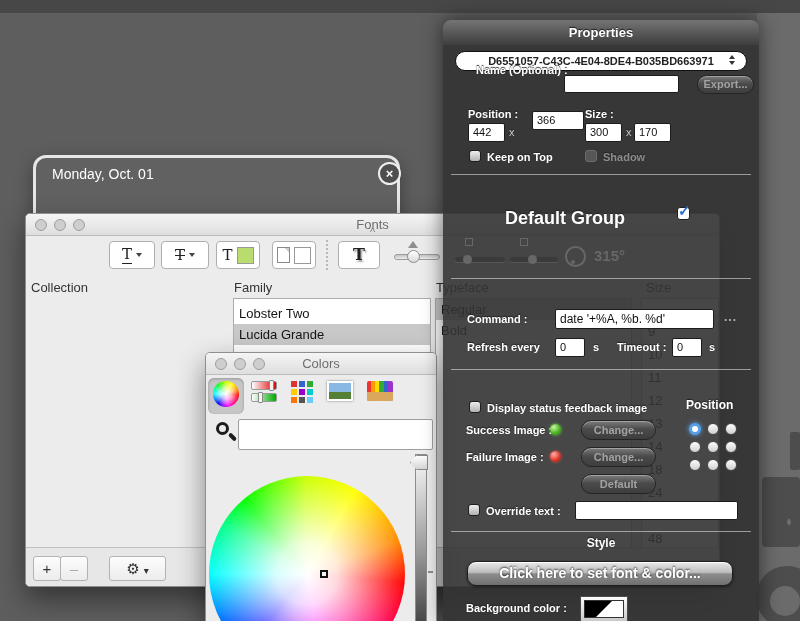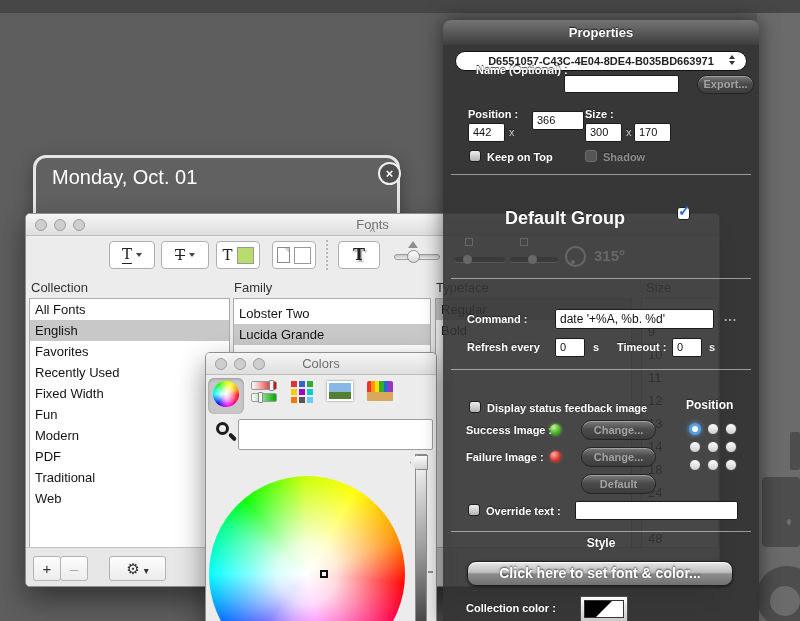--- a/index.html
+++ b/index.html
@@ -18,21 +18,21 @@
   #shape1 { left:762px; top:477px; width:38px; height:70px; border-radius:4px;
     background-image:radial-gradient(#6e6e6e 1.5px, transparent 2px), radial-gradient(#6e6e6e 1.5px, transparent 2px), radial-gradient(#6e6e6e 1.5px, transparent 2px);
     background-color:#4d4d4d; background-repeat:no-repeat; background-position:8px 10px, 24px 26px, 10px 50px; }
   #shape2 { left:790px; top:432px; width:10px; height:38px; border-radius:2px; }
   #shape3 { left:756px; top:566px; width:62px; height:62px; border-radius:50%; }
   #shape3 .hole { position:absolute; left:14px; top:20px; width:30px; height:30px; border-radius:50%; background:#6b6b6b; }
 
   
   #geeklet { left:33px; top:155px; width:367px; height:80px; background:#616161;
     border:3px solid #e6e6e6; border-radius:13px; box-shadow:0 6px 18px rgba(0,0,0,.35); }
-  #geeklet-text { position:absolute; left:16px; top:8px; color:#fff; font-size:20px; }
+  #geeklet-text { position:absolute; left:16px; top:8px; color:#fff; font-size:14px; }
   #geeklet-close { position:absolute; left:342px; top:4px; width:23px; height:23px; border-radius:50%;
     background:#4e4e4e; border:2px solid #efefef; color:#fff; font-weight:bold; font-size:13px;
     text-align:center; line-height:19px; }
 
   
   .macwin { background:#ececec; border:1px solid #8f8f8f; border-radius:5px;
     box-shadow:0 12px 28px rgba(0,0,0,.45); }
   .titlebar { position:absolute; left:0; top:0; right:0; height:22px;
     background:linear-gradient(#f5f5f5,#dedede); border-bottom:1px solid #bdbdbd; border-radius:4px 4px 0 0; }
   .wintitle { text-align:center; line-height:22px; font-size:13px; color:#6e6e6e; }
@@ -200,32 +200,20 @@
     </div>
     <div id="fw-slider-tri" class="tri-up"></div>
     <div id="fw-slider-track"></div>
     <div id="fw-slider-thumb"></div>
 
     <div class="colhead" style="left:5px;">Collection</div>
     <div class="colhead" style="left:208px;">Family</div>
     <div class="colhead" style="left:410px;">Typeface</div>
     <div class="colhead" style="left:620px;">Size</div>
 
-    <div class="listbox" style="left:3px; top:84px; width:201px; height:250px;">
-        <div class="lrow">All Fonts</div>
-        <div class="lrow selected">English</div>
-        <div class="lrow">Favorites</div>
-        <div class="lrow">Recently Used</div>
-        <div class="lrow">Fixed Width</div>
-        <div class="lrow">Fun</div>
-        <div class="lrow">Modern</div>
-        <div class="lrow">PDF</div>
-        <div class="lrow">Traditional</div>
-        <div class="lrow">Web</div>
-      </div>
     <div class="listbox" id="fw-family-list" style="left:207px; top:84px; width:198px; height:250px;">
         <div class="lrow">Lithos Pro</div>
         <div class="lrow">Lobster Two</div>
         <div class="lrow selected">Lucida Grande</div>
       </div>
     <div class="listbox" style="left:409px; top:84px; width:197px; height:250px;">
         <div class="lrow selected">Regular</div>
         <div class="lrow">Bold</div>
       </div>
     <div id="fw-size-field"></div>
@@ -385,19 +373,19 @@
 
     <div class="cb" style="left:25px; top:484px;"></div>
     <div class="hlabel" style="left:43px; top:485px;">Override text :</div>
     <div class="wfield" style="left:132px; top:481px; width:163px; height:19px;"></div>
 
     <div class="sep" style="top:511px;"></div>
     <div class="hud-h" style="top:516px;">Style</div>
 
     <div id="ph-fontbtn">Click here to set font &amp; color...</div>
 
-    <div class="hlabel" style="left:23px; top:582px;">Collection color :</div>
+    <div class="hlabel" style="left:23px; top:582px;">Background color :</div>
     <div id="ph-bgwell">
         <div class="sw"></div>
       </div>
   </div>
 
 </div>
 
 </body></html>

